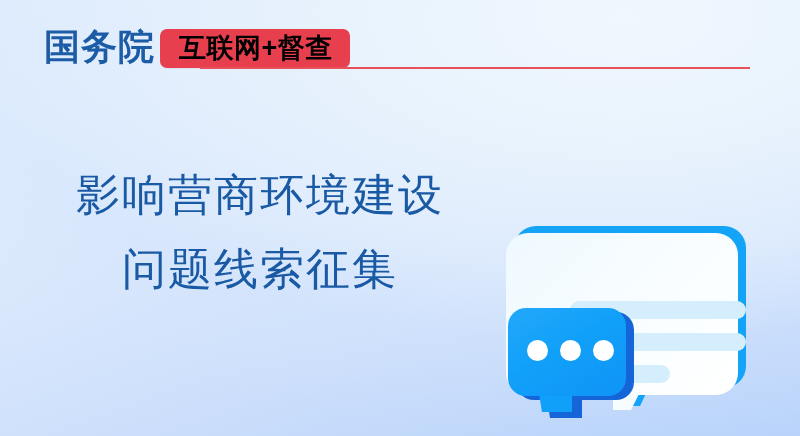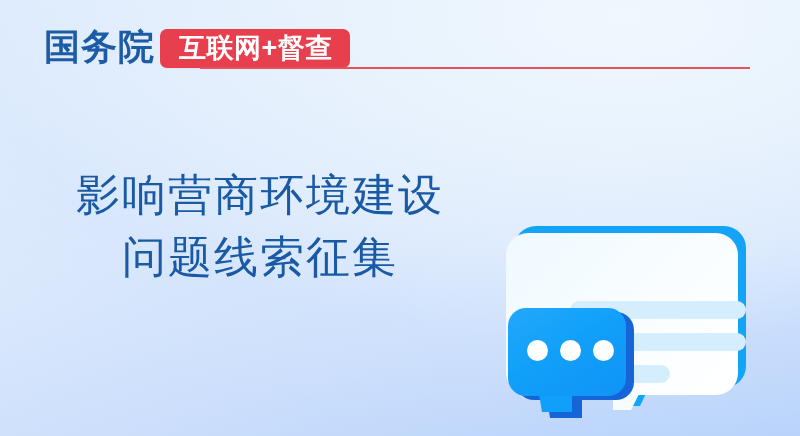--- a/index.html
+++ b/index.html
@@ -35,21 +35,21 @@
     padding:0 17px 0 19px;
     background:#e83f4e;
     border-radius:7px;
     display:flex; align-items:center;
     box-shadow:0 1px 0 rgba(0,0,0,0.04);
   }
   #badge-text {
     font-size:27px; line-height:27px;
     font-weight:bold;
     letter-spacing:0.5px;
-    color:#ffffff;
+    color:#000000;
     white-space:nowrap;
   }
   #header-rule {
     position:absolute; left:200px; top:67px;
     width:550px; height:2px;
     background:#e8505c;
   }
 
   
   #title-block {
@@ -58,21 +58,21 @@
     text-align:center;
   }
   .title-line {
     font-size:44px;
     line-height:50px;
     font-weight:normal;
     letter-spacing:2px;
     color:#1a5aa5;
     white-space:nowrap;
   }
-  #title-line-2 { margin-top:12px; }
+  #title-line-2 { margin-top:24px; }
 
   
   #illustration {
     position:absolute; left:470px; top:200px;
     width:330px; height:236px;
   }
 
   
   #big-shadow {
     position:absolute; left:44px; top:26px;

